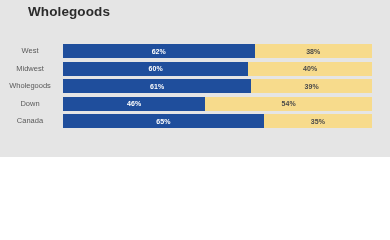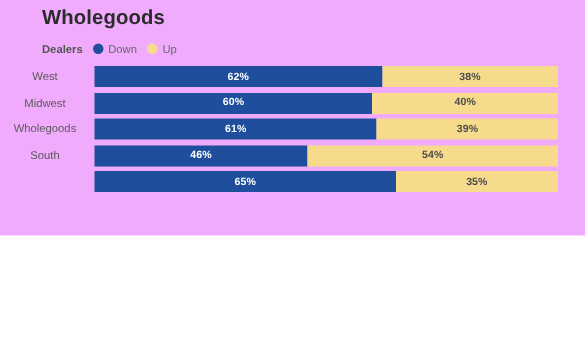--- a/index.html
+++ b/index.html
@@ -10,21 +10,21 @@
     width: 390px;
     height: 157px;
     background: #ffffff;
     font-family: "Liberation Sans", sans-serif;
     overflow: hidden;
   }
   .widget {
     position: relative;
     width: 390px;
     height: 157px;
-    background: #f0abfc;
+    background: #e5e5e5;
     box-sizing: border-box;
   }
   .title {
     position: absolute;
     left: 28px;
     top: 4px;
     font-size: 13.5px;
     font-weight: bold;
     color: #2b2b2b;
     letter-spacing: 0.1px;
@@ -121,31 +121,20 @@
     color: #4a4a4a;
   }
 </style>
 </head>
 <body>
 
 <div class="widget">
 
   <div class="title">Wholegoods</div>
 
-  <div class="legend">
-    <span class="legend-title">Dealers</span>
-    <span class="legend-item">
-      <span class="legend-swatch" style="background:#1F4E9C"></span>
-      <span class="legend-label">Down</span>
-    </span>
-    <span class="legend-item">
-      <span class="legend-swatch" style="background:#F7DB8C"></span>
-      <span class="legend-label">Up</span>
-    </span>
-  </div>
 
   <div class="plot">
 
     <div class="row">
       <div class="row-label">West</div>
       <div class="bars">
         <div class="seg seg-down" style="width:62%">
           <span class="seg-label">62%</span>
         </div>
         <div class="seg seg-up" style="width:38%">
@@ -172,33 +161,34 @@
         <div class="seg seg-down" style="width:61%">
           <span class="seg-label">61%</span>
         </div>
         <div class="seg seg-up" style="width:39%">
           <span class="seg-label">39%</span>
         </div>
       </div>
     </div>
 
     <div class="row">
-      <div class="row-label">South</div>
+      <div class="row-label">Down</div>
       <div class="bars">
         <div class="seg seg-down" style="width:46%">
           <span class="seg-label">46%</span>
         </div>
         <div class="seg seg-up" style="width:54%">
           <span class="seg-label">54%</span>
         </div>
       </div>
     </div>
 
 
     <div class="row">
+      <div class="row-label">Canada</div>
       <div class="bars">
         <div class="seg seg-down" style="width:65%">
           <span class="seg-label">65%</span>
         </div>
         <div class="seg seg-up" style="width:35%">
           <span class="seg-label">35%</span>
         </div>
       </div>
     </div>
 

